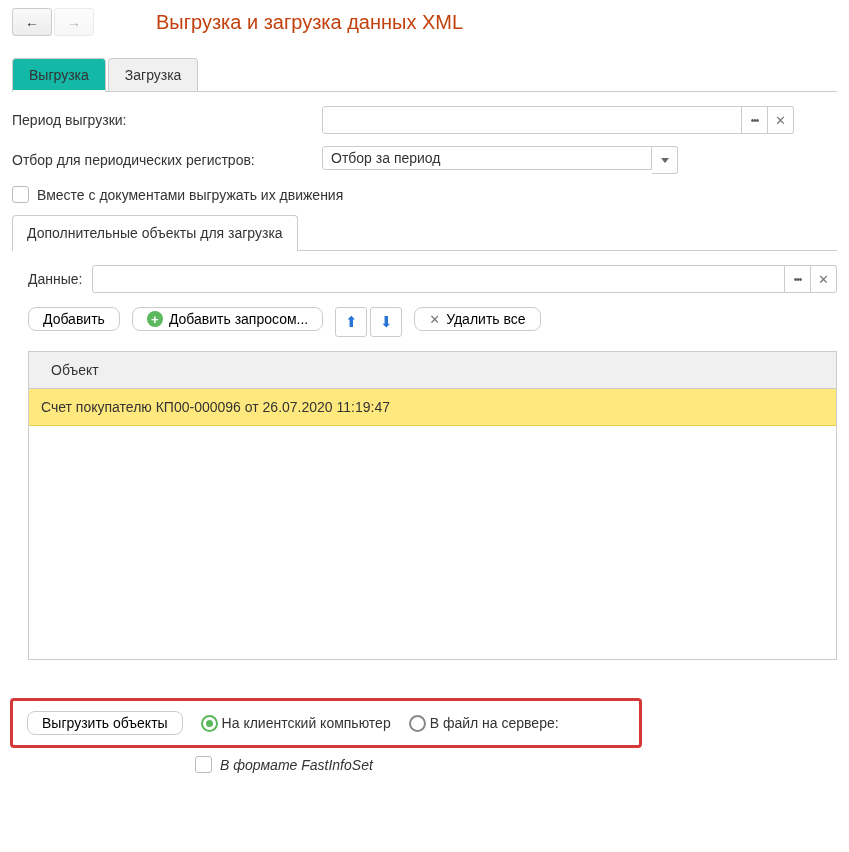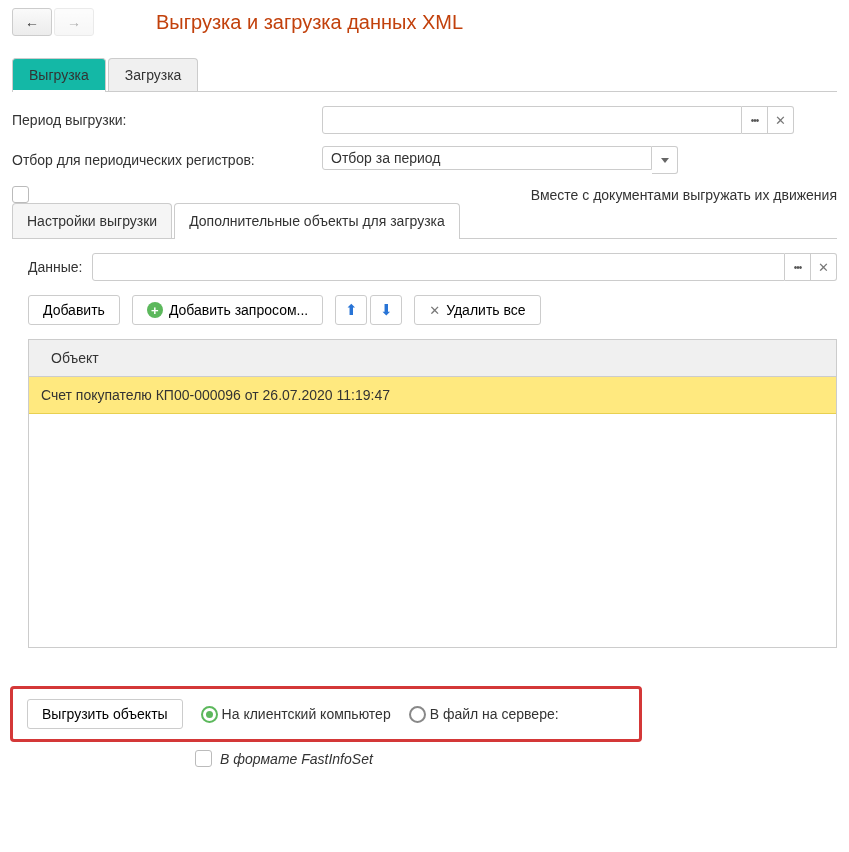--- a/index.html
+++ b/index.html
@@ -16,30 +16,30 @@
 .content { padding: 14px 12px; }
 .form-row { display: flex; align-items: center; margin-bottom: 12px; }
 .form-label { width: 310px; color: #333; }
 .input-group { display: flex; }
 .text-input { border: 1px solid #ccc; border-radius: 3px 0 0 3px; height: 28px; padding: 0 6px; }
 .input-btn { width: 26px; height: 28px; border: 1px solid #ccc; border-left: none; background: #fff; display: flex; align-items: center; justify-content: center; cursor: pointer; font-size: 12px; color: #555; }
 .input-btn:last-child { border-radius: 0 3px 3px 0; }
 .select-group { display: flex; }
 .select-input { border: 1px solid #ccc; border-radius: 3px 0 0 3px; height: 24px; padding: 0 8px; width: 330px; display: flex; align-items: center; color: #333; }
 .dropdown-btn { width: 26px; height: 28px; border: 1px solid #ccc; border-left: none; border-radius: 0 3px 3px 0; background: #fff; display: flex; align-items: center; justify-content: center; cursor: pointer; }
-.checkbox-row { display: flex; align-items: center; margin-bottom: 0; gap: 8px; justify-content: space-between; }
+.checkbox-row { display: flex; align-items: center; margin-bottom: 12px; gap: 8px; }
 .checkbox { width: 17px; height: 17px; border: 1px solid #bbb; border-radius: 3px; cursor: pointer; }
 .sub-tabs { display: flex; border-bottom: 1px solid #ccc; margin-bottom: 0; }
 .sub-tab { padding: 9px 14px; border: 1px solid #ccc; border-bottom: none; background: #f5f5f5; border-radius: 4px 4px 0 0; margin-right: 2px; cursor: pointer; position: relative; }
 .sub-tab.active { background: #fff; }
 .sub-tab.active::after { content:""; position:absolute; left:0; right:0; bottom:-1px; height:2px; background:#fff; }
 .sub-content { border: none; padding: 14px 0 0 16px; }
 .data-row { display: flex; align-items: center; margin-bottom: 14px; gap: 10px; }
 .toolbar { display: flex; gap: 12px; margin-bottom: 14px; }
-.btn { padding: 0 14px; height: 30px; border: 1px solid #ccc; background: #fff; border-radius: 3px; cursor: pointer; display: inline-flex; align-items: center; gap: 6px; font-size: 14px; }
+.btn { padding: 0 14px; height: 24px; border: 1px solid #ccc; background: #fff; border-radius: 8px; cursor: pointer; display: inline-flex; align-items: center; gap: 6px; font-size: 14px; }
 .icon-btn { width: 32px; height: 30px; border: 1px solid #ccc; background: #fff; border-radius: 3px; display: flex; align-items: center; justify-content: center; cursor: pointer; }
 .icon-btn-group { display: flex; gap: 3px; }
 .plus-icon { width: 16px; height: 16px; border-radius: 50%; background: #5cb85c; color: #fff; display: inline-flex; align-items: center; justify-content: center; font-weight: bold; font-size: 13px; }
 .table { border: 1px solid #ccc; margin-bottom: 14px; }
 .table-header { background: #f0f0f0; border-bottom: 1px solid #ccc; padding: 10px 22px; font-weight: normal; }
 .table-row { background: #ffe97f; padding: 10px 12px; border-bottom: 1px solid #e8d050; }
 .table-body { min-height: 270px; }
 .footer { padding: 10px 14px; border: 3px solid #d43838; border-radius: 4px; margin: 10px 12px 0 10px; display: flex; align-items: center; gap: 18px; width: 632px; }
 .radio-group { display: flex; align-items: center; gap: 4px; }
 .radio { width: 17px; height: 17px; border: 2px solid #888; border-radius: 50%; display: flex; align-items: center; justify-content: center; cursor: pointer; }
@@ -96,21 +96,20 @@
         </div>
     </div>
   </div>
 
   <div class="checkbox-row">
     <div class="checkbox"></div>
     <span>Вместе с документами выгружать их движения</span>
   </div>
 
   <div class="sub-tabs">
-    <div class="sub-tab">Настройки выгрузки</div>
     <div class="sub-tab active">Дополнительные объекты для загрузка</div>
   </div>
 
   <div class="sub-content">
     <div class="data-row">
       <span>Данные:</span>
       <div class="input-group" style="flex-grow:1;">
         <input class="text-input" style="flex-grow: 1;">
         <div class="input-btn">
             <span class="dots-icon">•••</span>

